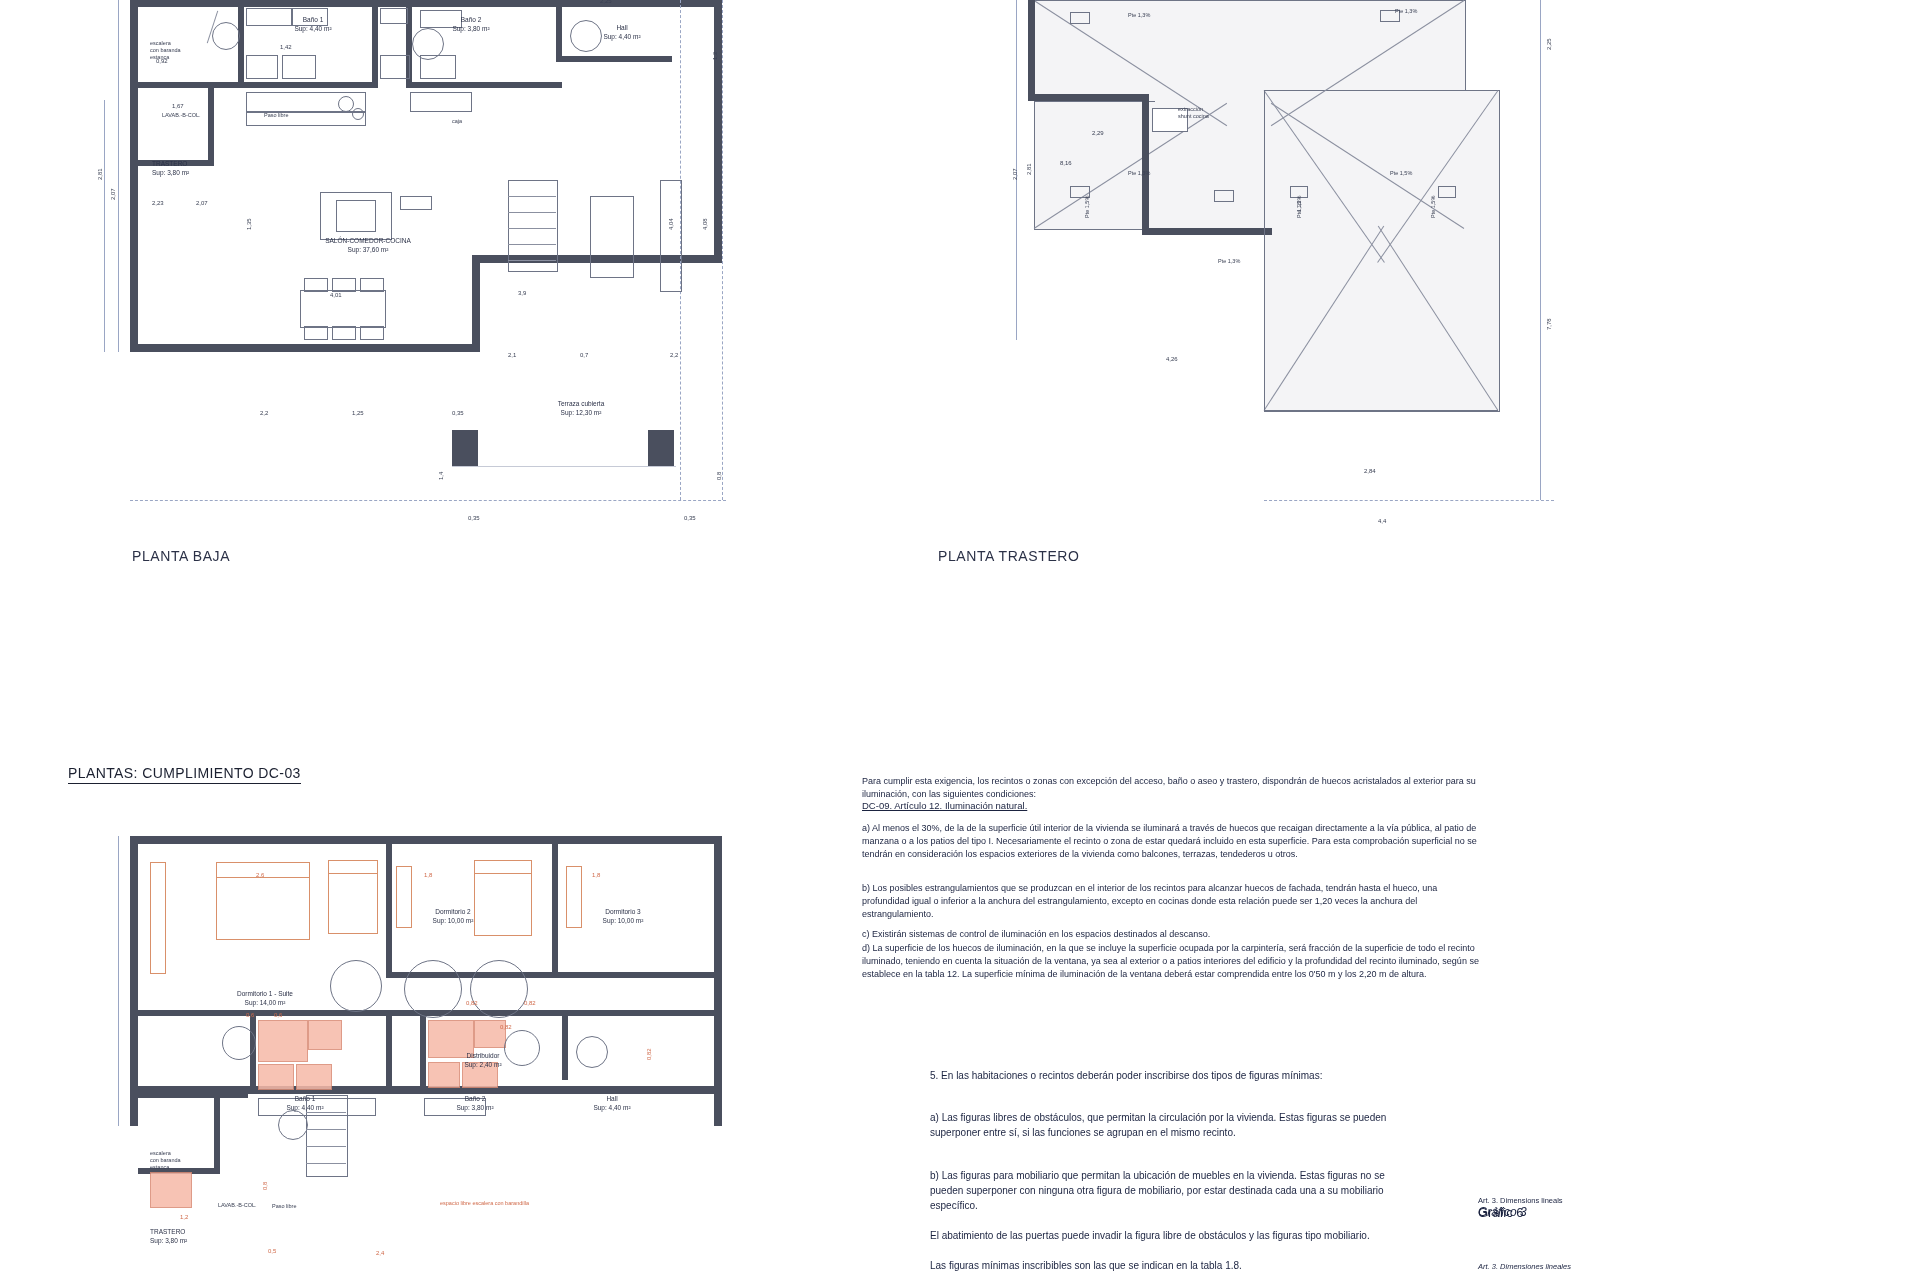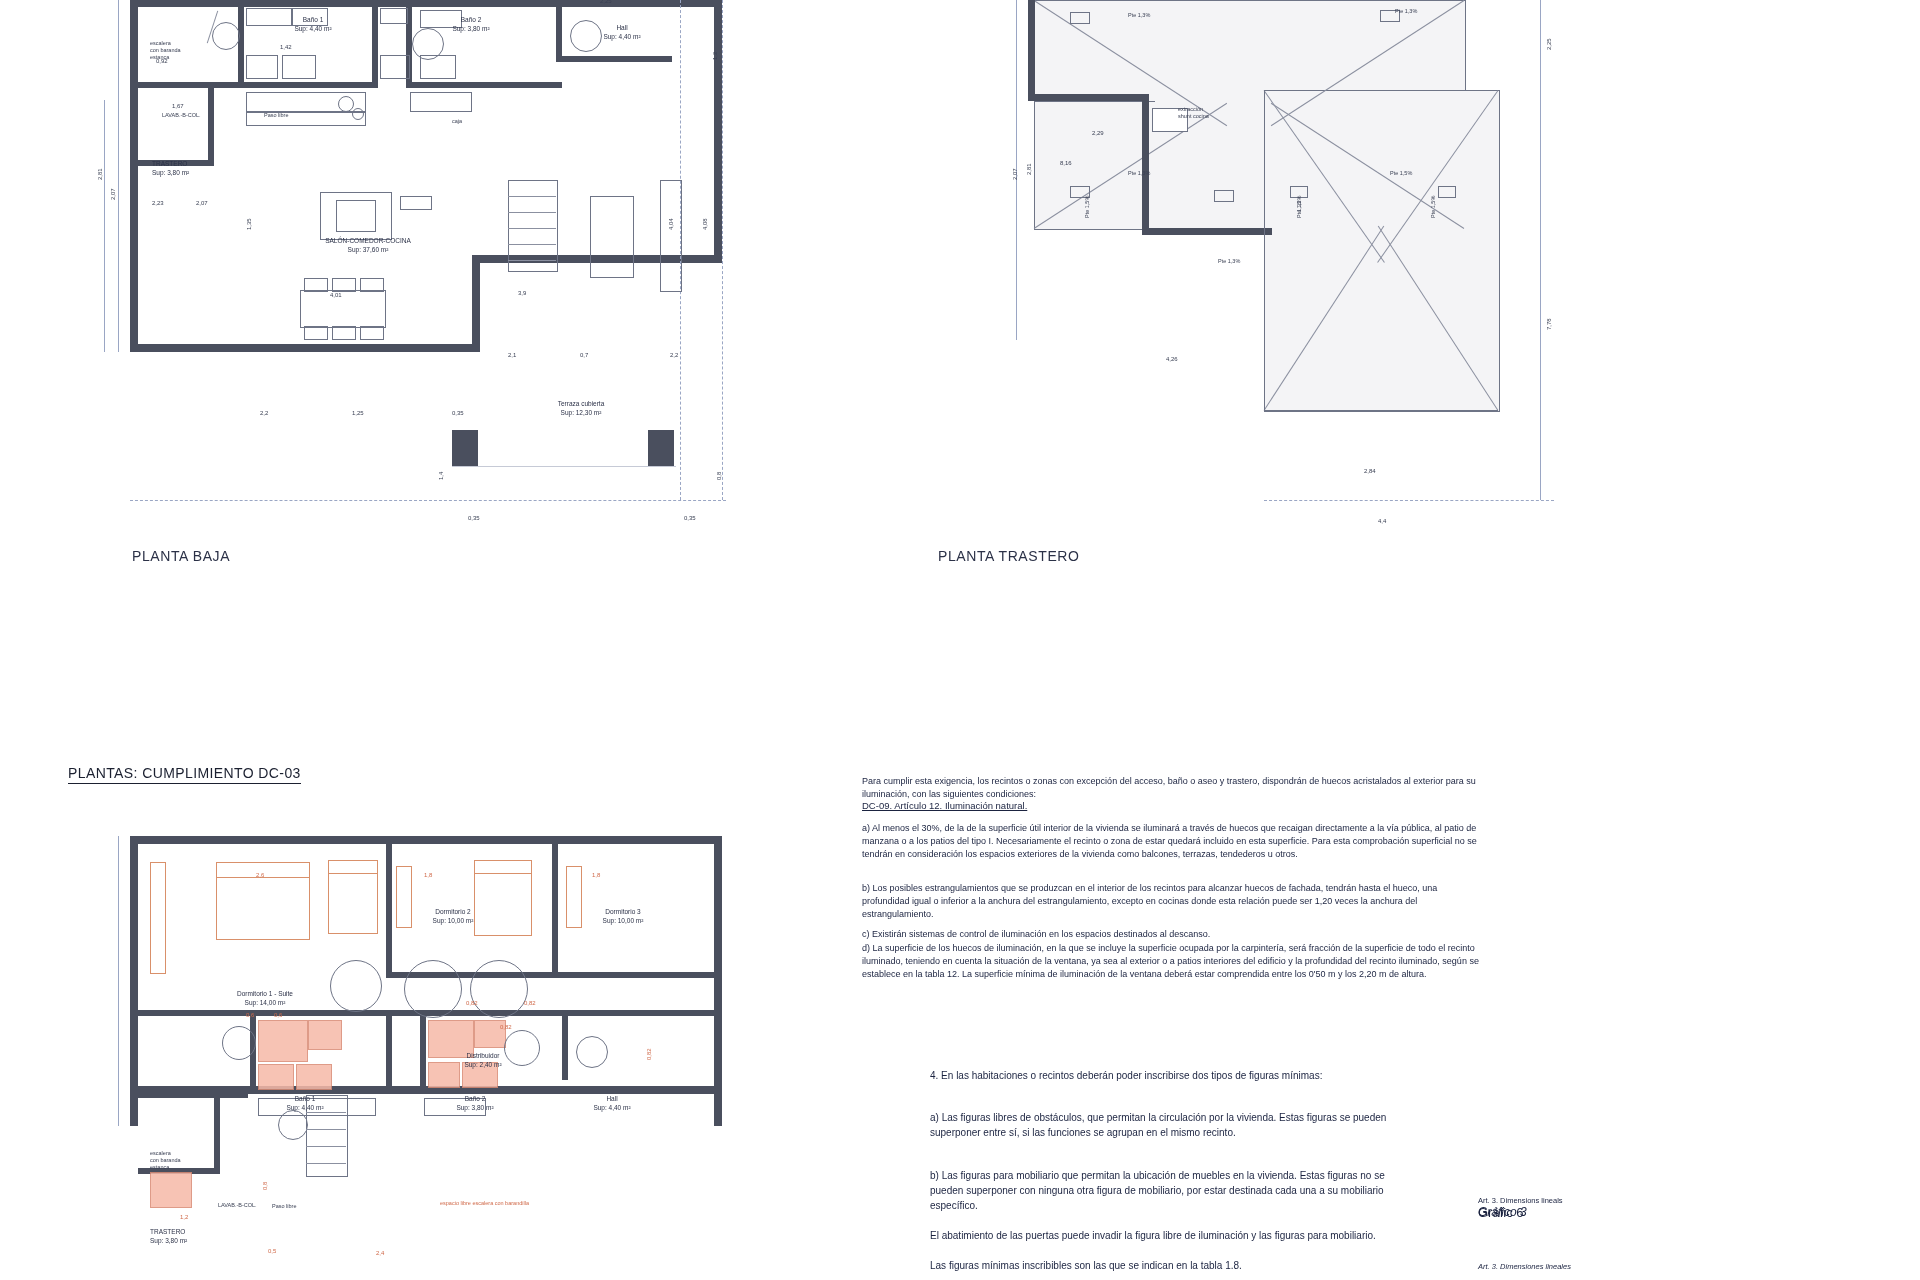--- a/index.html
+++ b/index.html
@@ -361,24 +361,24 @@
   </div>
 
   <div>
     <div class="txt-title" style="left:862px;top:800px;">DC-09. Artículo 12. Iluminación natural.</div>
     <div class="txt-block" style="left:862px;top:775px;width:620px;">Para cumplir esta exigencia, los recintos o zonas con excepción del acceso, baño o aseo y trastero, dispondrán de huecos acristalados al exterior para su iluminación, con las siguientes condiciones:</div>
     <div class="txt-block" style="left:862px;top:822px;width:620px;">a) Al menos el 30%, de la de la superficie útil interior de la vivienda se iluminará a través de huecos que recaigan directamente a la vía pública, al patio de manzana o a los patios del tipo I. Necesariamente el recinto o zona de estar quedará incluido en esta superficie. Para esta comprobación superficial no se tendrán en consideración los espacios exteriores de la vivienda como balcones, terrazas, tendederos u otros.</div>
     <div class="txt-block" style="left:862px;top:882px;width:620px;">b) Los posibles estrangulamientos que se produzcan en el interior de los recintos para alcanzar huecos de fachada, tendrán hasta el hueco, una profundidad igual o inferior a la anchura del estrangulamiento, excepto en cocinas donde esta relación puede ser 1,20 veces la anchura del estrangulamiento.</div>
     <div class="txt-block" style="left:862px;top:928px;width:620px;">c) Existirán sistemas de control de iluminación en los espacios destinados al descanso.</div>
     <div class="txt-block" style="left:862px;top:942px;width:620px;">d) La superficie de los huecos de iluminación, en la que se incluye la superficie ocupada por la carpintería, será fracción de la superficie de todo el recinto iluminado, teniendo en cuenta la situación de la ventana, ya sea al exterior o a patios interiores del edificio y la profundidad del recinto iluminado, según se establece en la tabla 12. La superficie mínima de iluminación de la ventana deberá estar comprendida entre los 0'50 m y los 2,20 m de altura.</div>
 
-    <div class="txt-block2" style="left:930px;top:1068px;width:500px;">4. En las habitaciones o recintos deberán poder inscribirse dos tipos de figuras mínimas:</div>
+    <div class="txt-block2" style="left:930px;top:1068px;width:500px;">5. En las habitaciones o recintos deberán poder inscribirse dos tipos de figuras mínimas:</div>
     <div class="txt-block2" style="left:930px;top:1110px;width:500px;">a) Las figuras libres de obstáculos, que permitan la circulación por la vivienda. Estas figuras se pueden superponer entre sí, si las funciones se agrupan en el mismo recinto.</div>
     <div class="txt-block2" style="left:930px;top:1168px;width:470px;">b) Las figuras para mobiliario que permitan la ubicación de muebles en la vivienda. Estas figuras no se pueden superponer con ninguna otra figura de mobiliario, por estar destinada cada una a su mobiliario específico.</div>
-    <div class="txt-block2" style="left:930px;top:1228px;width:500px;">El abatimiento de las puertas puede invadir la figura libre de iluminación y las figuras para mobiliario.</div>
+    <div class="txt-block2" style="left:930px;top:1228px;width:500px;">El abatimiento de las puertas puede invadir la figura libre de obstáculos y las figuras tipo mobiliario.</div>
     <div class="txt-block2" style="left:930px;top:1258px;width:500px;">Las figuras mínimas inscribibles son las que se indican en la tabla 1.8.</div>
 
     <div class="graf1" style="left:1478px;top:1205px;">Gráfic 6</div>
     <div class="graf2" style="left:1478px;top:1196px;">Art. 3. Dimensions lineals</div>
     <div class="graf3" style="left:1478px;top:1205px;">Gráfico 3</div>
     <div class="graf4" style="left:1478px;top:1262px;">Art. 3. Dimensiones lineales</div>
   </div>
 
 </div>
 

